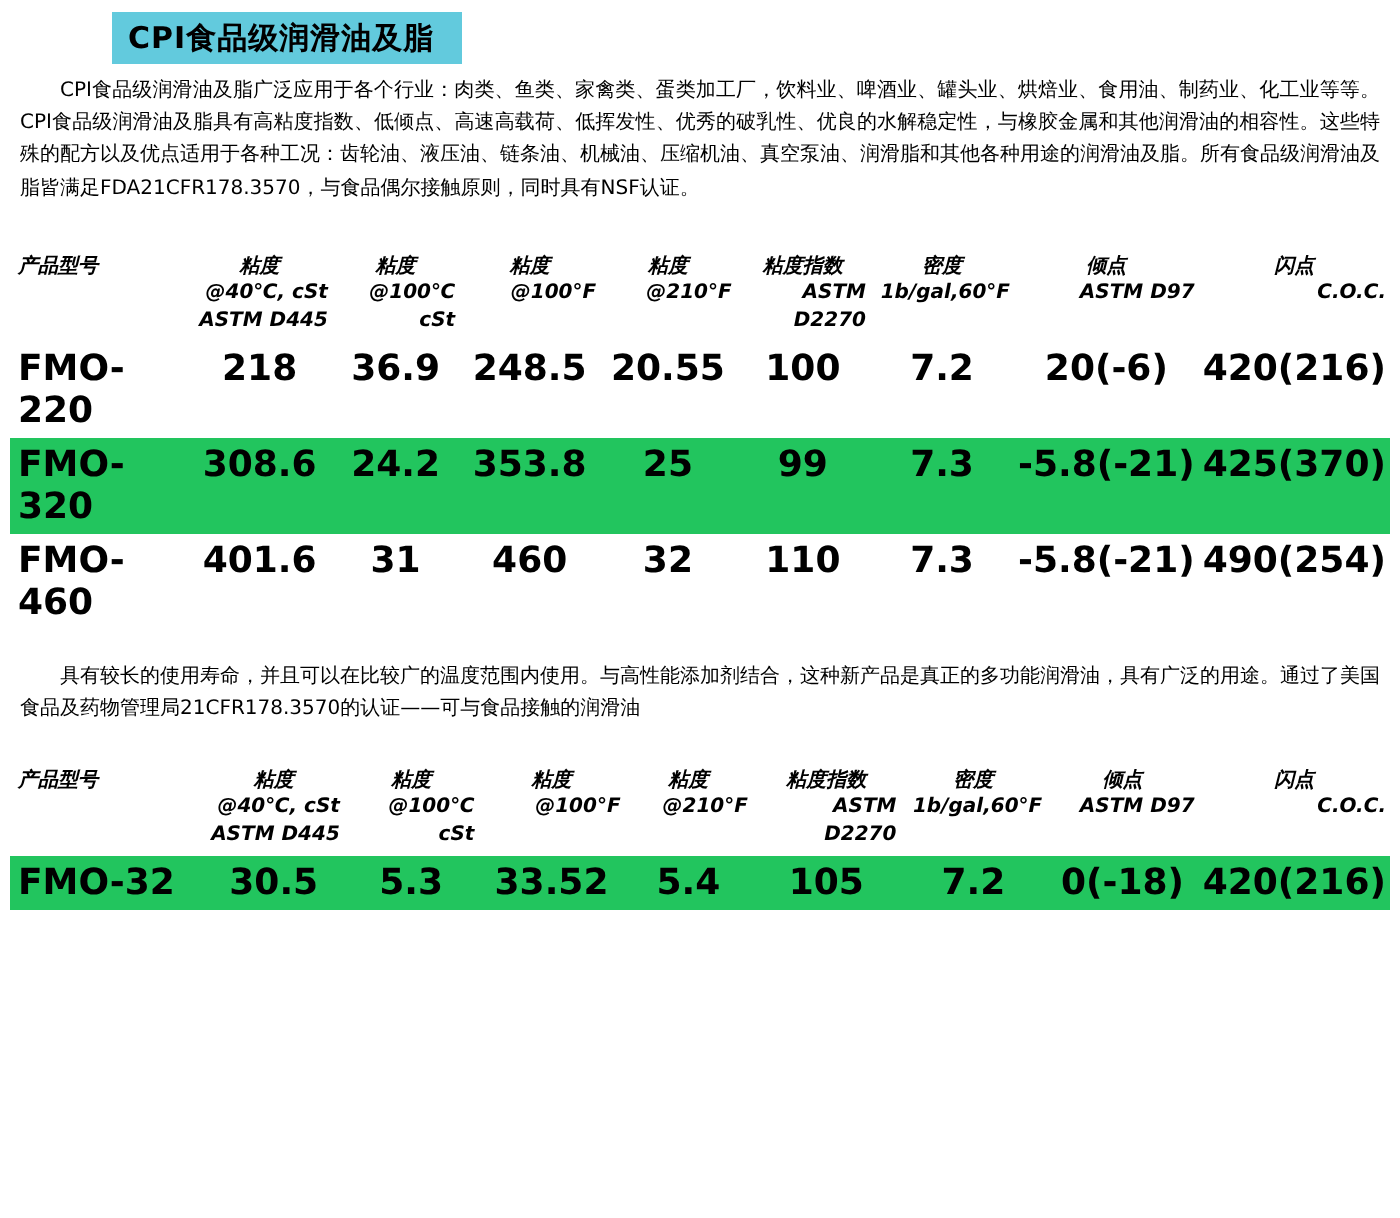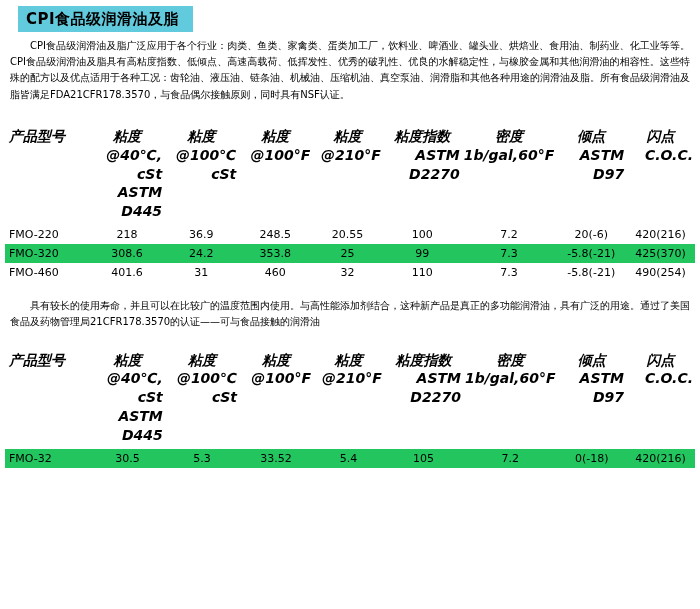--- a/index.html
+++ b/index.html
@@ -8,21 +8,22 @@
     background:#ffffff;
     font-family:"DejaVu Sans","Liberation Sans",sans-serif;
     color:#000;
   }
   .page{width:700px;position:relative;padding:0;box-sizing:border-box;}
 
   
   .section-head{
     display:flex;
     align-items:center;
-    margin:6px 0 6px 10px;
+    margin:6px 0 6px 0;
+    gap:48px;
   }
   .section-head .bar{
     width:8px;
     background:#33b7cf;
     flex:0 0 8px;
   }
   .section-head .title{
     background:#62cadd;
     color:#000;
     font-weight:bold;
@@ -51,31 +52,31 @@
     font-size:12.5px;
   }
   table.spec th, table.spec td{
     padding:2px 2px;
     text-align:center;
     vertical-align:top;
     font-weight:bold;
   }
   table.spec thead th{
     font-style:italic;
-    font-size:14px;
+    font-size:10px;
     line-height:1.35;
     padding-bottom:4px;
   }
   table.spec thead th.first{
     text-align:left;
     padding-left:4px;
   }
   table.spec tbody td{
-    font-size:11px;
-    font-weight:normal;
+    font-size:18px;
+    font-weight:bold;
     padding:3px 2px;
     font-style:normal;
   }
   table.spec tbody td.first{
     text-align:left;
     padding-left:4px;
   }
   tr.hl td{
     background:#22c55e;
   }

